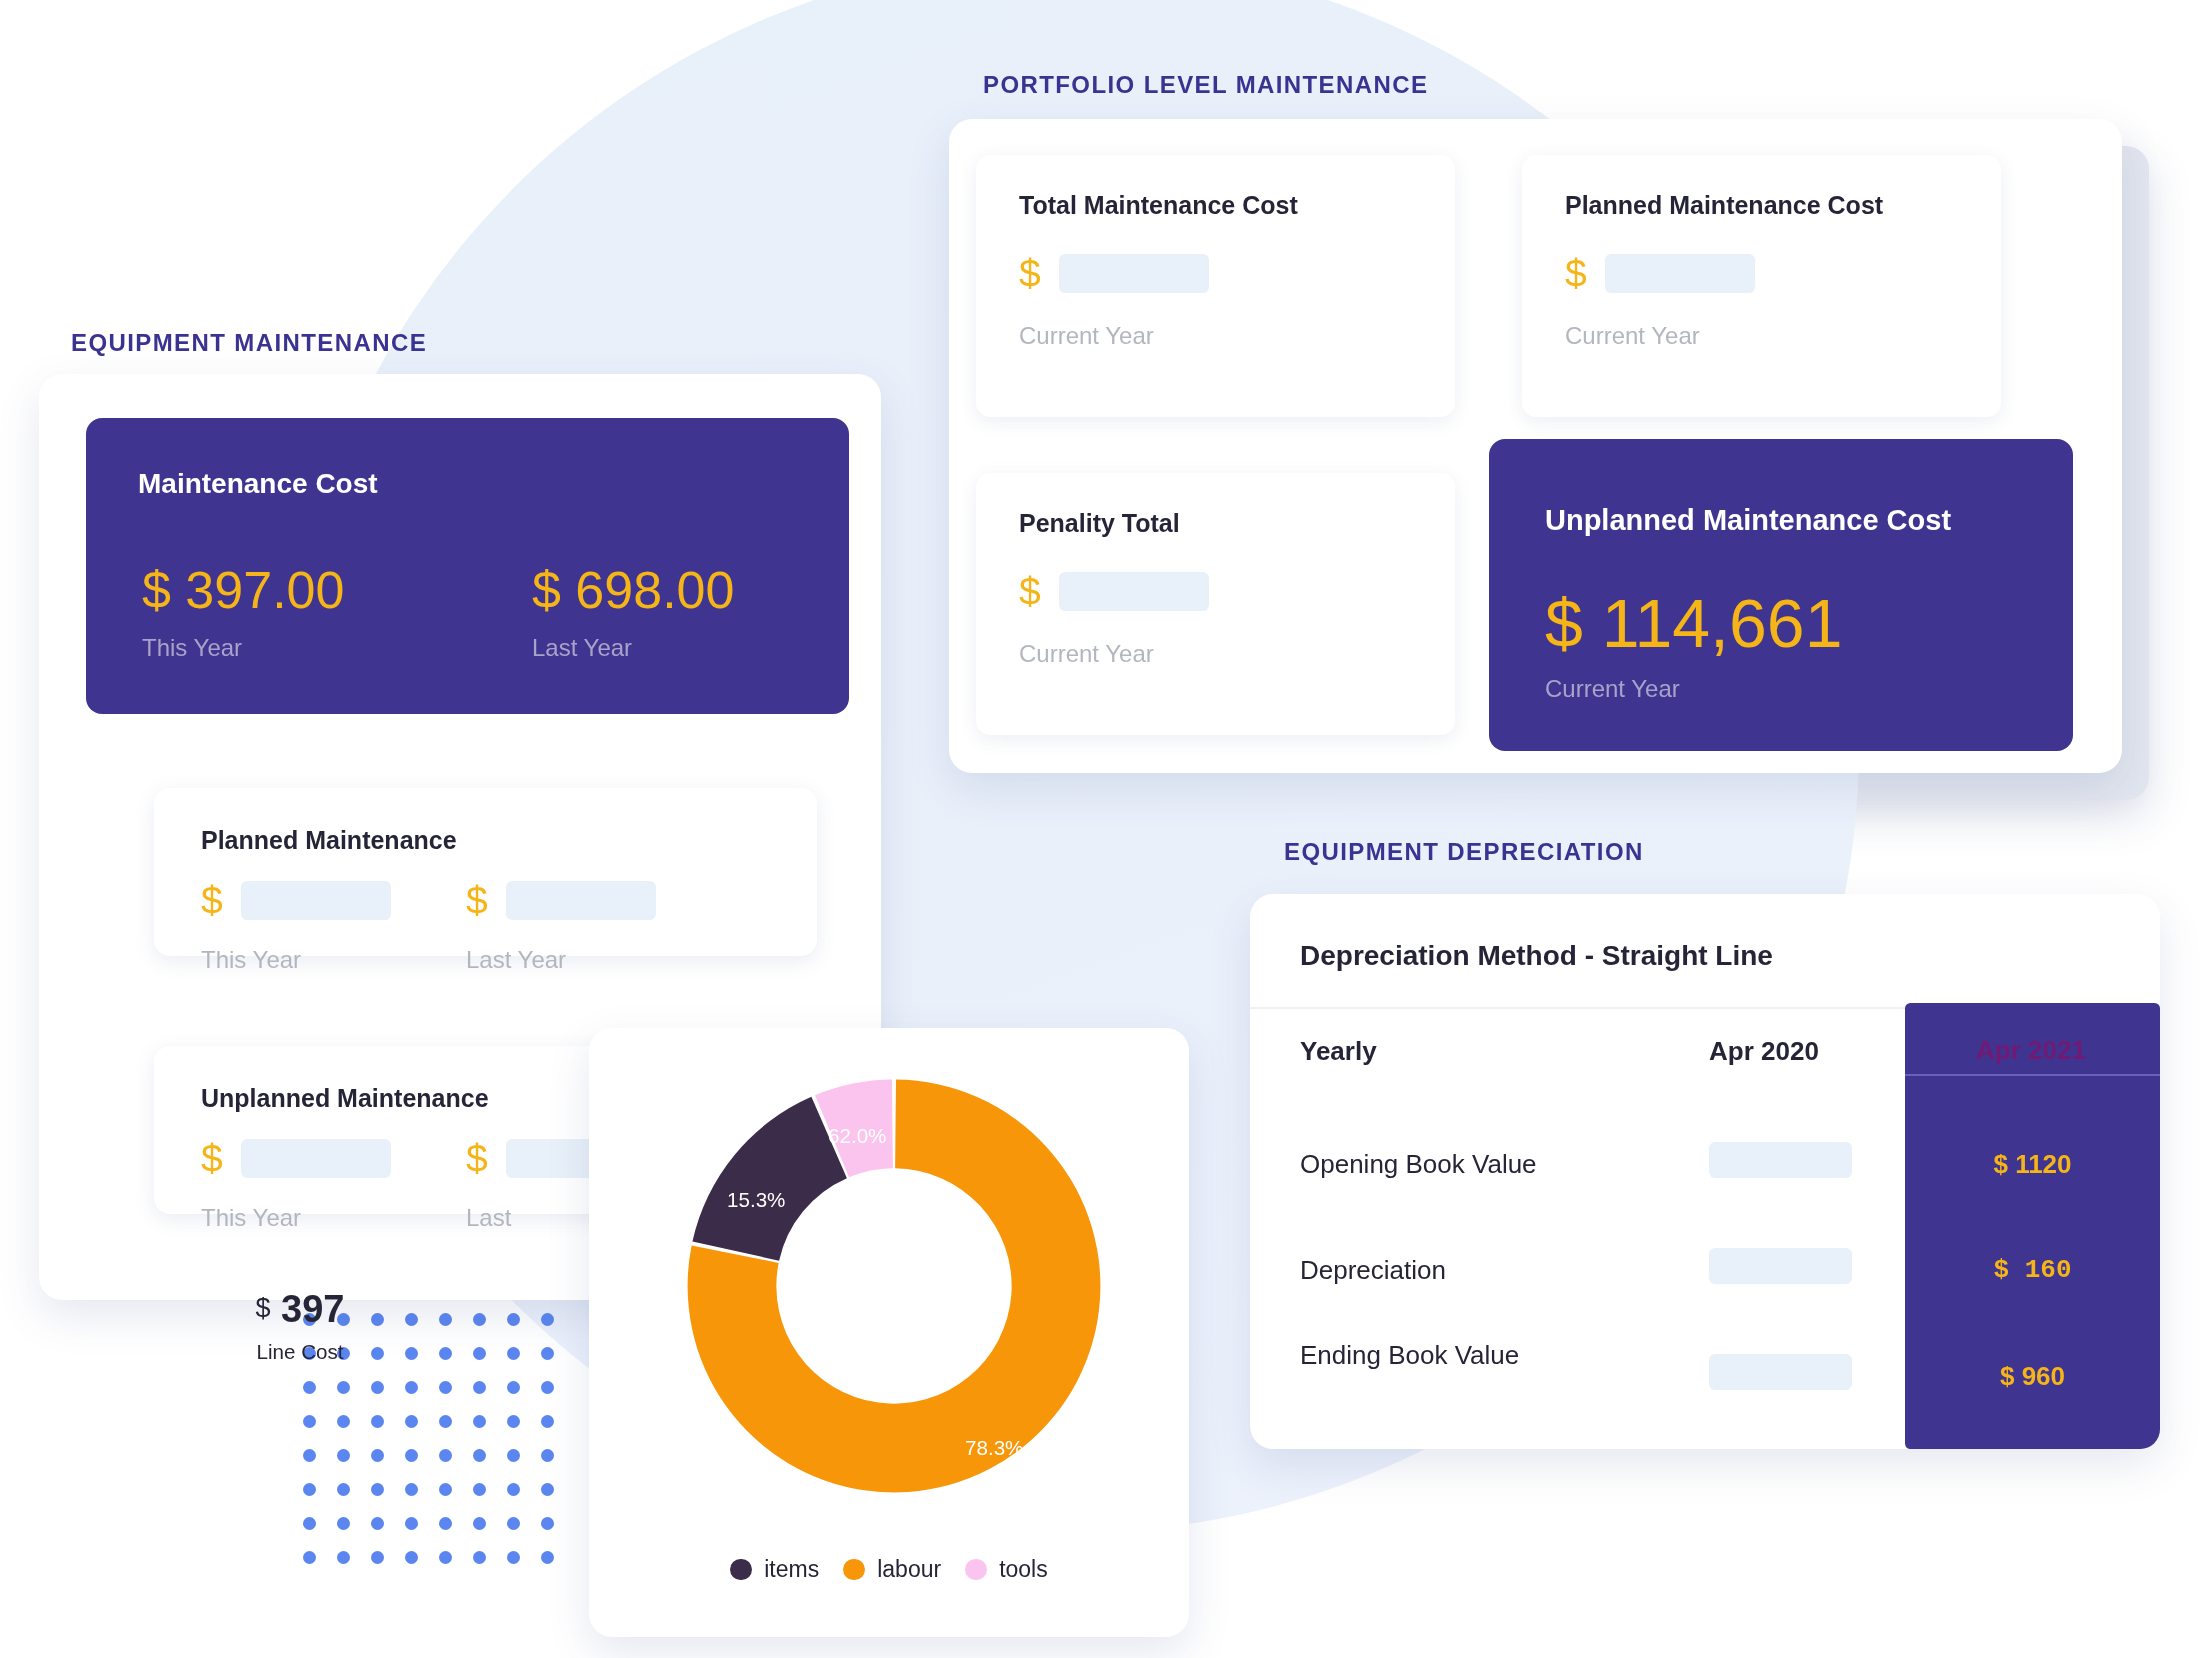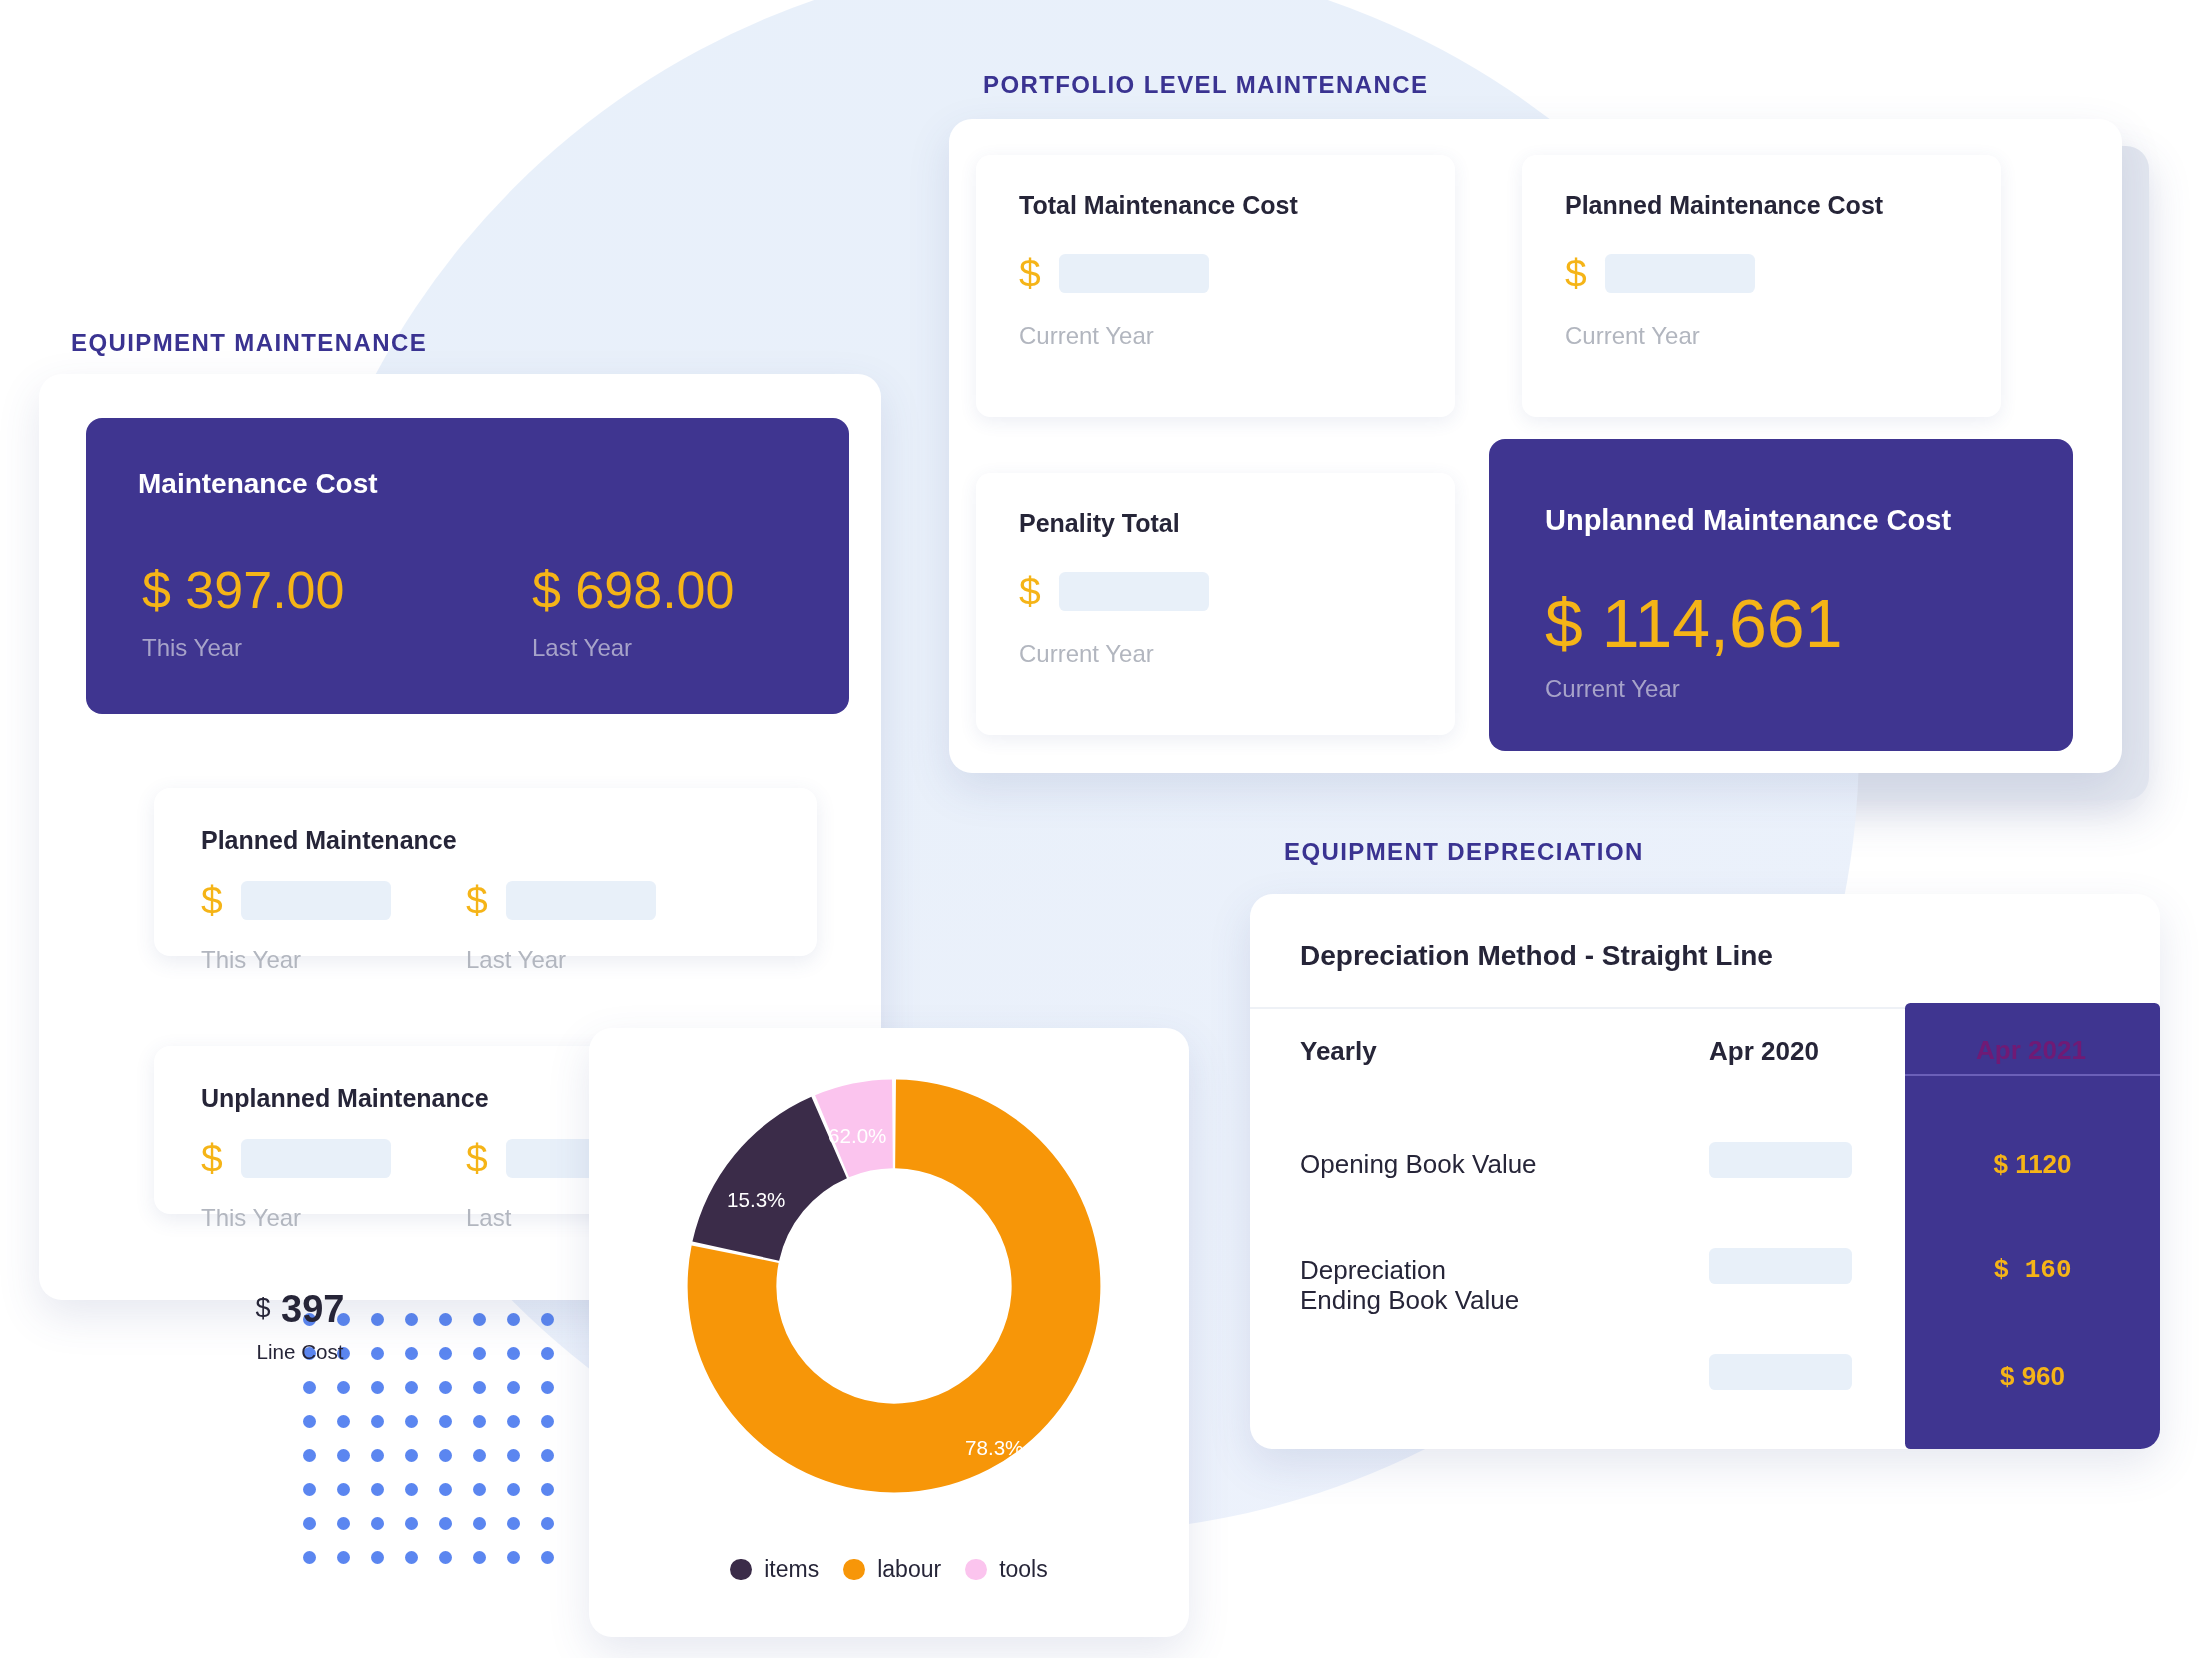--- a/index.html
+++ b/index.html
@@ -442,21 +442,21 @@
   <div id="dep-col-apr2021">Apr 2021</div>
 
   <div class="dep-row-label" style="left:1300px; top:1149px;">Opening Book Value</div>
   <div class="dep-row-placeholder" style="left:1709px; top:1142px;"></div>
   <div class="dep-row-value" style="left:1905px; top:1149px;">$ 1120</div>
 
   <div class="dep-row-label" style="left:1300px; top:1255px;">Depreciation</div>
   <div class="dep-row-placeholder" style="left:1709px; top:1248px;"></div>
   <div class="dep-row-value" style="left:1905px; top:1255px;font-family:Liberation Mono, monospace;">$ 160</div>
 
-  <div class="dep-row-label" style="left:1300px; top:1285px;">Ending Book Value</div>
+  <div class="dep-row-label" style="left:1300px; top:1340px;">Ending Book Value</div>
   <div class="dep-row-placeholder" style="left:1709px; top:1354px;"></div>
   <div class="dep-row-value" style="left:1905px; top:1361px;">$ 960</div>
 
   <div class="panel" id="panel-donut"></div>
 
   <div id="donut-wrap">
     <svg id="donut-svg" viewBox="0 0 200 200" width="484" height="430" preserveAspectRatio="xMidYMid meet">
         <path d="M 100.9215196923904 4.004423010971294 A 96 96 0 1 1 5.870855010922497 81.1398816646017 L 46.346387356225826 89.24973254882298 A 54.72 54.72 0 1 0 100.52526622466253 45.28252111625364 Z" fill="#f79608"></path>
         <path d="M 6.250267906739111 79.33631851673545 A 96 96 0 0 1 61.5818472647383 12.022471389507047 L 78.10165294090083 49.852808692019025 A 54.72 54.72 0 0 0 46.5626527068413 88.22170155453921 Z" fill="#3b2c49"></path>
         <path d="M 63.27787080256327 11.30115430735998 A 96 96 0 0 1 99.07848030760954 4.004423010971294 L 99.47473377533744 45.28252111625364 A 54.72 54.72 0 0 0 79.06838635746107 49.44165795519519 Z" fill="#fbc4ee"></path>

